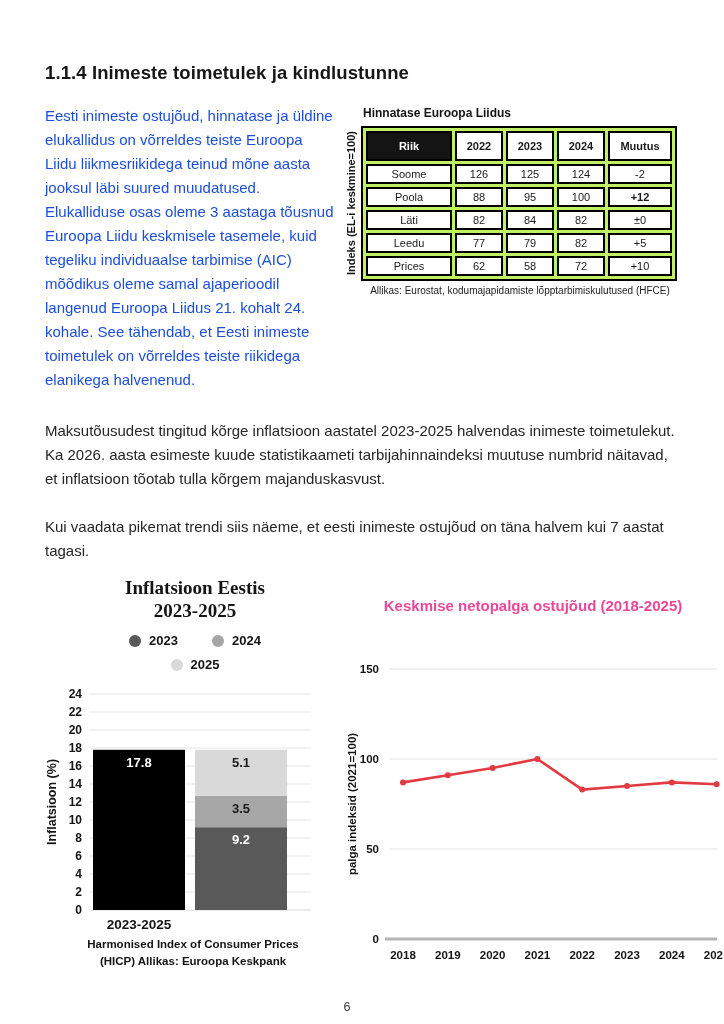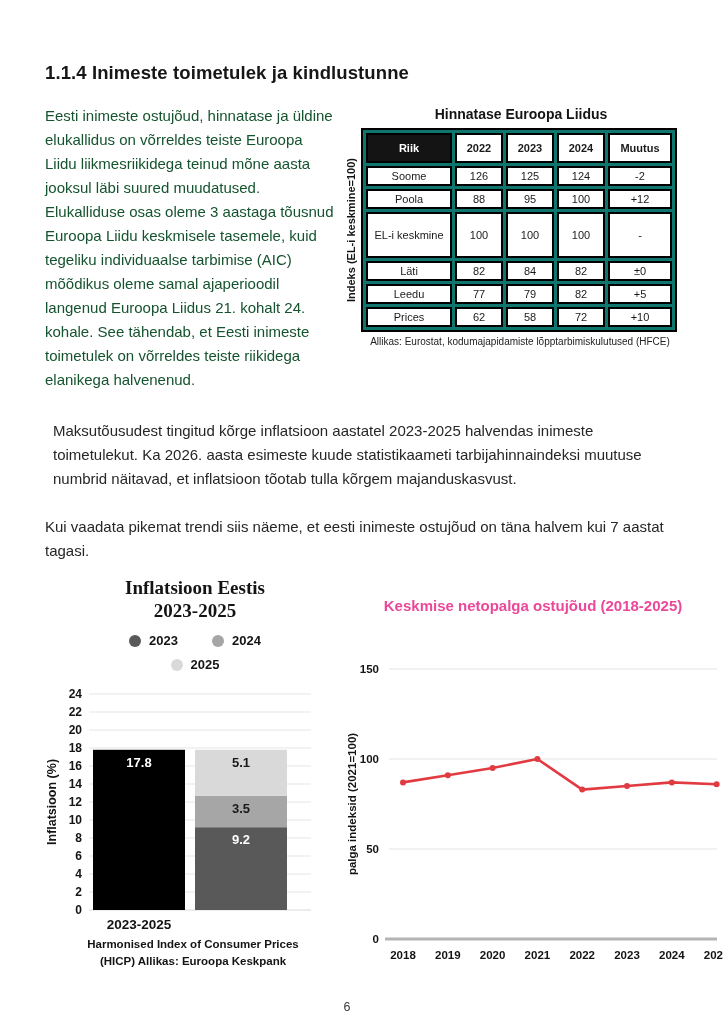--- a/index.html
+++ b/index.html
@@ -6,46 +6,46 @@
   html,body { background:#ffffff; }
   .page {
     position:relative; width:724px; height:1024px; margin:0 auto;
     background:#ffffff; overflow:hidden;
     font-family:"Liberation Sans", sans-serif; color:#1f1f1f;
     padding:62px 45px 0 45px;
   }
   .heading { font-size:18.5px; font-weight:bold; color:#161616; margin-bottom:20px; letter-spacing:.1px; }
 
   .top-row { display:flex; }
-  .intro-col { width:292px; flex:none; font-size:15px; line-height:24px; color:#14532d; }
+  .intro-col { width:292px; flex:none; font-size:15px; line-height:24px; color:#1d4ed8; }
   .table-block { flex:1; padding-left:4px; padding-top:2px; }
-  .table-title { text-align:center; font-weight:bold; font-size:14px; color:#141414; margin:0 0 6px 22px; }
+  .table-title { font-weight:bold; font-size:12px; color:#141414; margin:0 0 6px 22px; }
   .table-area { display:flex; align-items:stretch; }
   .axis-vert {
     writing-mode:vertical-rl; transform:rotate(180deg);
     font-weight:bold; font-size:11px; color:#141414;
     display:flex; align-items:center; justify-content:center; width:20px; flex:none;
   }
-  table.price { border-collapse:separate; border-spacing:3px; border:2px solid #000; background:#0f766e; }
+  table.price { border-collapse:separate; border-spacing:3px; border:2px solid #000; background:#bef264; }
   table.price th, table.price td {
     border:2px solid #000; text-align:center; vertical-align:middle;
     font-size:11px; padding:2px 3px; background:#fff; color:#1a1a1a;
   }
   table.price th { font-weight:bold; height:30px; }
   th.col-riik { width:86px; }
   th.col-year { width:48px; }
   th.col-muutus { width:64px; }
   table.price td { height:18px; }
   tr.tall td { height:46px; }
   td.hl { background:#bfbfbf; }
-  td.red { color:#f03740; font-weight:normal; }
+  td.red { color:#f03740; font-weight:bold; }
   .table-caption { font-size:10px; color:#222; text-align:center; margin:4px 0 0 20px; }
 
   .para { font-size:15px; line-height:24px; color:#262626; }
-  .para.p2 { margin-top:27px;margin-left:8px; }
+  .para.p2 { margin-top:27px; }
   .para.p3 { margin-top:24px; }
   .para.p4 { margin-top:24px; }
 
   .charts-row { display:flex; margin-top:13px; margin-right:-42px; }
   .chart-left { width:300px; flex:none; }
   .chart-right { flex:1; min-width:0; }
 
   .bar-title { font-size:19px; line-height:23px; font-weight:bold; text-align:center; color:#141414;font-family:Liberation Serif, serif; }
   .legend { margin-top:11px; display:flex; flex-direction:column; align-items:center; gap:9px; }
   .legend-row { display:flex; gap:34px; }
@@ -93,27 +93,20 @@
                 <td>125</td>
                 <td>124</td>
                 <td>-2</td>
               </tr>
               <tr>
                 <td class="hl">Poola</td>
                 <td class="hl">88</td>
                 <td class="hl">95</td>
                 <td class="hl">100</td>
                 <td class="hl red">+12</td>
-              </tr>
-              <tr class="tall">
-                <td>EL-i keskmine</td>
-                <td>100</td>
-                <td>100</td>
-                <td>100</td>
-                <td>-</td>
               </tr>
               <tr>
                 <td>Läti</td>
                 <td>82</td>
                 <td>84</td>
                 <td>82</td>
                 <td>±0</td>
               </tr>
               <tr>
                 <td>Leedu</td>

